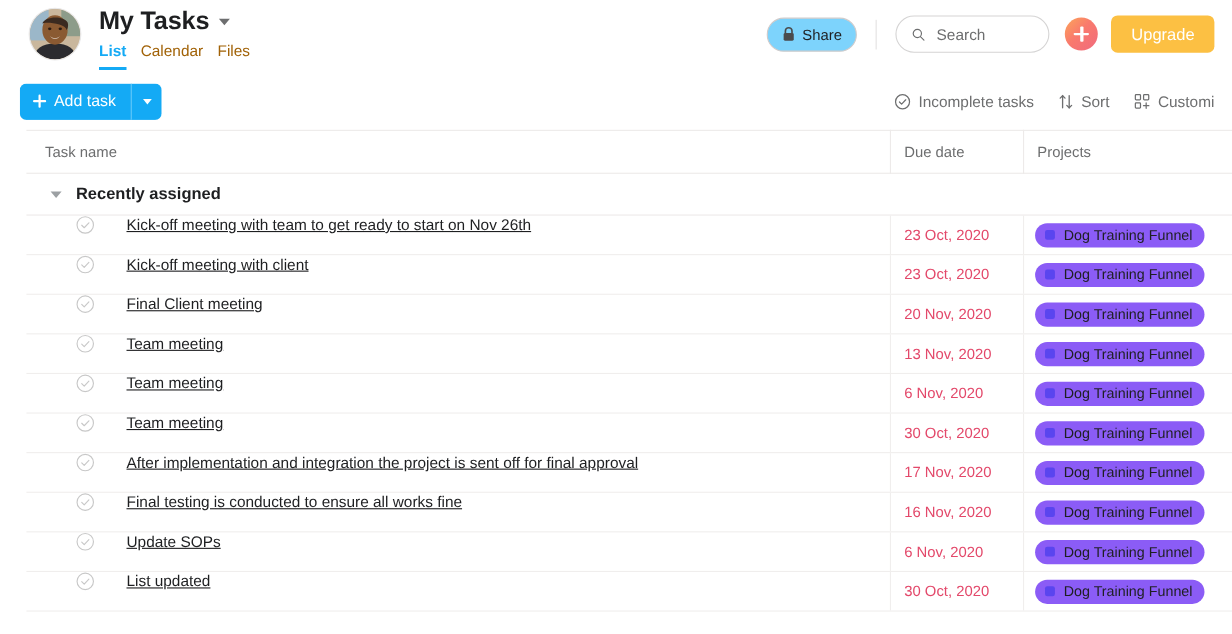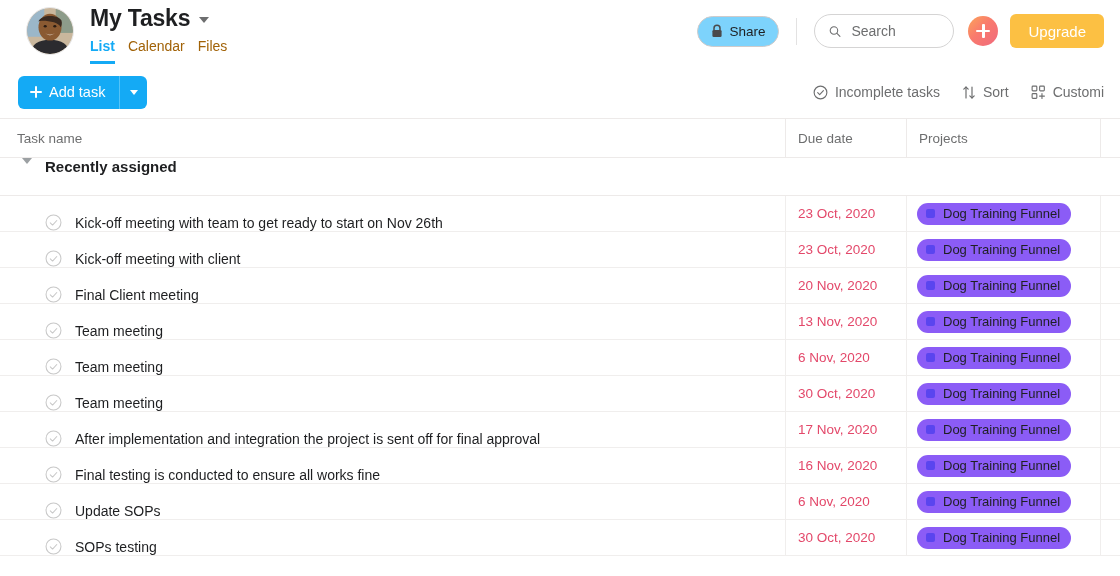--- a/index.html
+++ b/index.html
@@ -179,38 +179,38 @@
     display: flex;
     align-items: center;
     gap: 22px;
     font-size: 14px;
     color: #6d6e6f;
     flex: 0 0 auto;
   }
   .tb-item { display: flex; align-items: center; gap: 7px; cursor: pointer; white-space: nowrap; }
 
   
-  .table { width: 1120px; }
+  .table { width: 1120px; padding-left: 24px; }
   .thead {
     display: flex;
     height: 40px;
     border-top: 1px solid #edeae9;
     border-bottom: 1px solid #edeae9;
     align-items: center;
     font-size: 13.5px;
     color: #6d6e6f;
   }
   .col-task { width: 785px; padding-left: 17px; flex: 0 0 auto; }
   .col-due  { width: 121px; padding-left: 12px; flex: 0 0 auto; border-left: 1px solid #edeae9; }
   .col-proj { width: 194px; padding-left: 12px; flex: 0 0 auto; border-left: 1px solid #edeae9; }
   .col-last { width: 20px; flex: 0 0 auto; border-left: 1px solid #edeae9; }
   .thead .col-due, .thead .col-proj, .thead .col-last { height: 40px; display: flex; align-items: center; }
 
   .section-row {
-    display: flex; 
+    display: flex; align-items: center;
     height: 38px;
     padding-left: 22px;
     gap: 13px;
     border-bottom: 1px solid #edeae9;
   }
   .sec-caret {
     width: 0; height: 0;
     border-left: 5.5px solid transparent;
     border-right: 5.5px solid transparent;
     border-top: 6px solid #9ca0a3;
@@ -220,22 +220,23 @@
 
   .task-row {
     display: flex;
     height: 36px;
     border-bottom: 1px solid #f0eeed;
     align-items: stretch;
     cursor: pointer;
   }
   .task-row .cell-task {
     width: 785px; flex: 0 0 auto;
-    display: flex; align-items: flex-end; gap: 13px;
+    display: flex; align-items: flex-start; gap: 29px;
     padding-left: 45px;
+    text-decoration: underline;
   }
   .task-row .cell-due {
     width: 121px; flex: 0 0 auto;
     border-left: 1px solid #f0eeed;
     display: flex; align-items: center;
     padding-left: 12px;
   }
   .task-row .cell-proj {
     width: 194px; flex: 0 0 auto;
     border-left: 1px solid #f0eeed;
@@ -573,21 +574,21 @@
     </div>
     <div class="cell-last"></div>
   </div>
 
   <div class="task-row">
     <div class="cell-task">
       <svg class="check-circle" viewBox="0 0 18 18">
         <circle cx="9" cy="9" r="7.9" fill="none" stroke="#c8c8c8" stroke-width="1.1"></circle>
         <path d="M5.6 9.3l2.4 2.4 4.5-4.8" fill="none" stroke="#c8c8c8" stroke-width="1.1" stroke-linecap="round" stroke-linejoin="round"></path>
       </svg>
-      <span class="task-name">SOPs testing</span>
+      <span class="task-name">List updated</span>
     </div>
     <div class="cell-due">
       <span class="due-date" style="color: rgb(227, 72, 106);">30 Oct, 2020</span>
     </div>
     <div class="cell-proj">
       <span class="proj-pill">
         <span class="proj-dot" style="background: rgb(90, 69, 239);"></span>
         <span>Dog Training Funnel</span>
       </span>
     </div>

